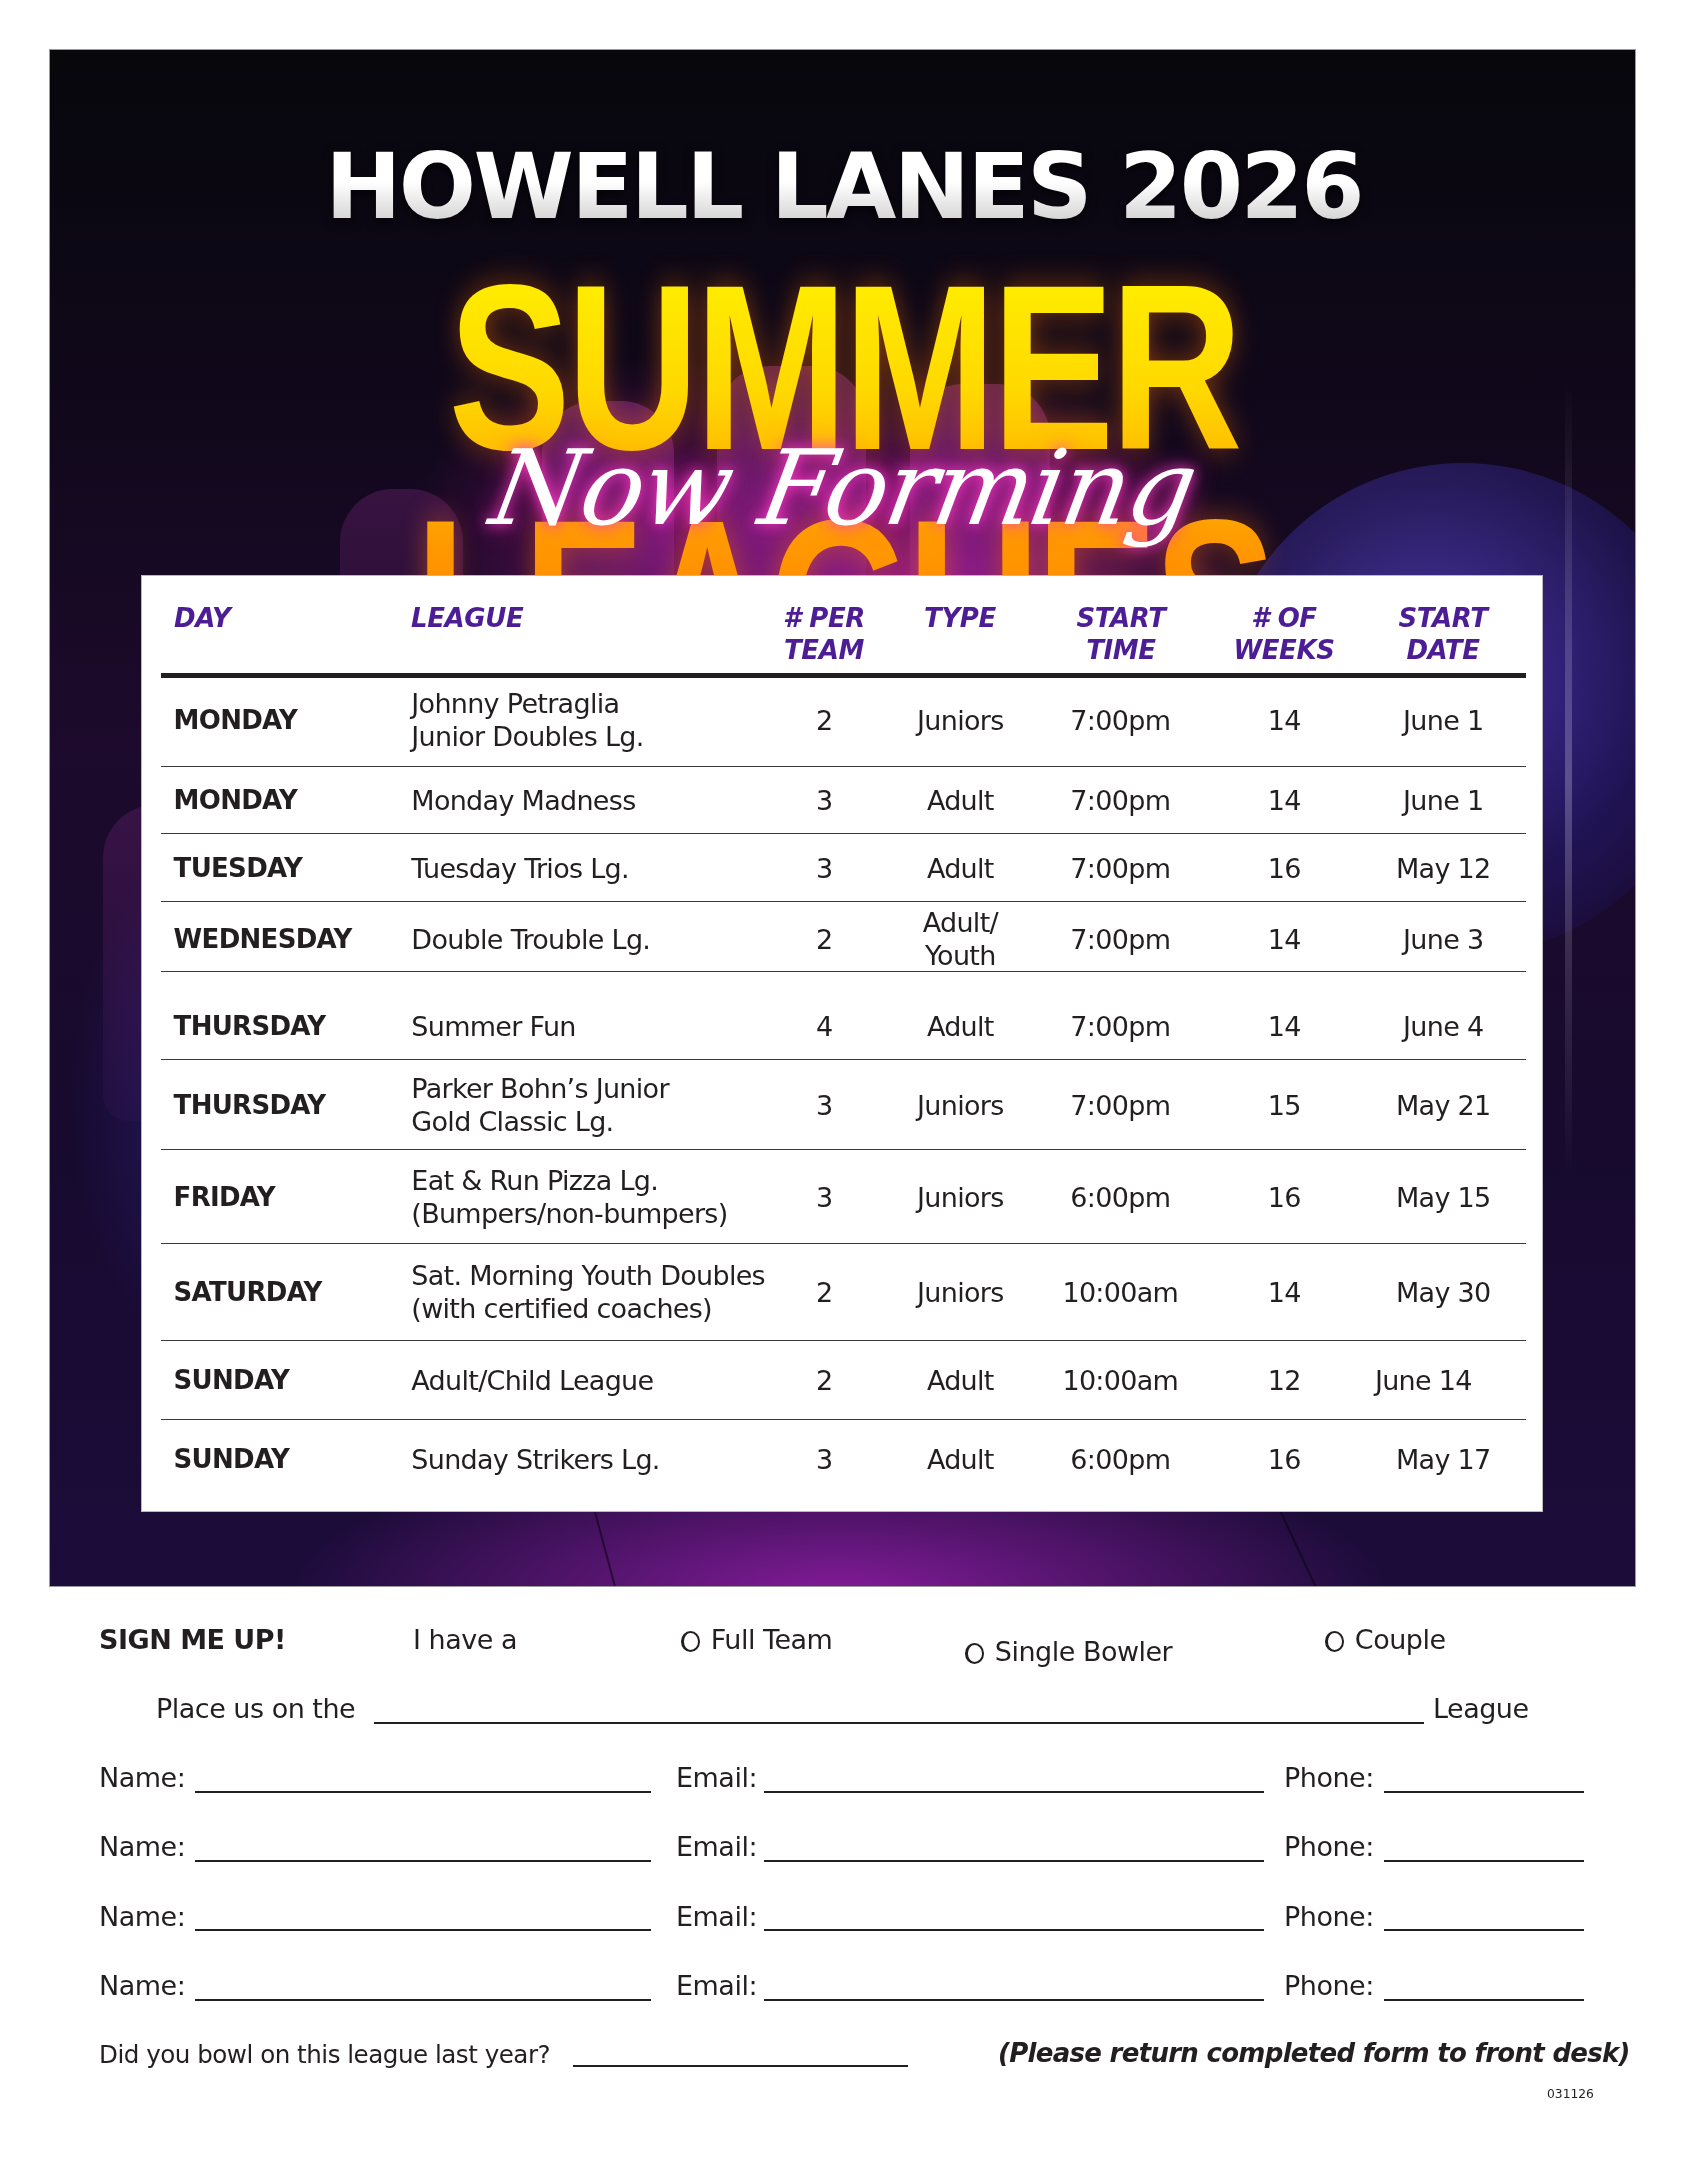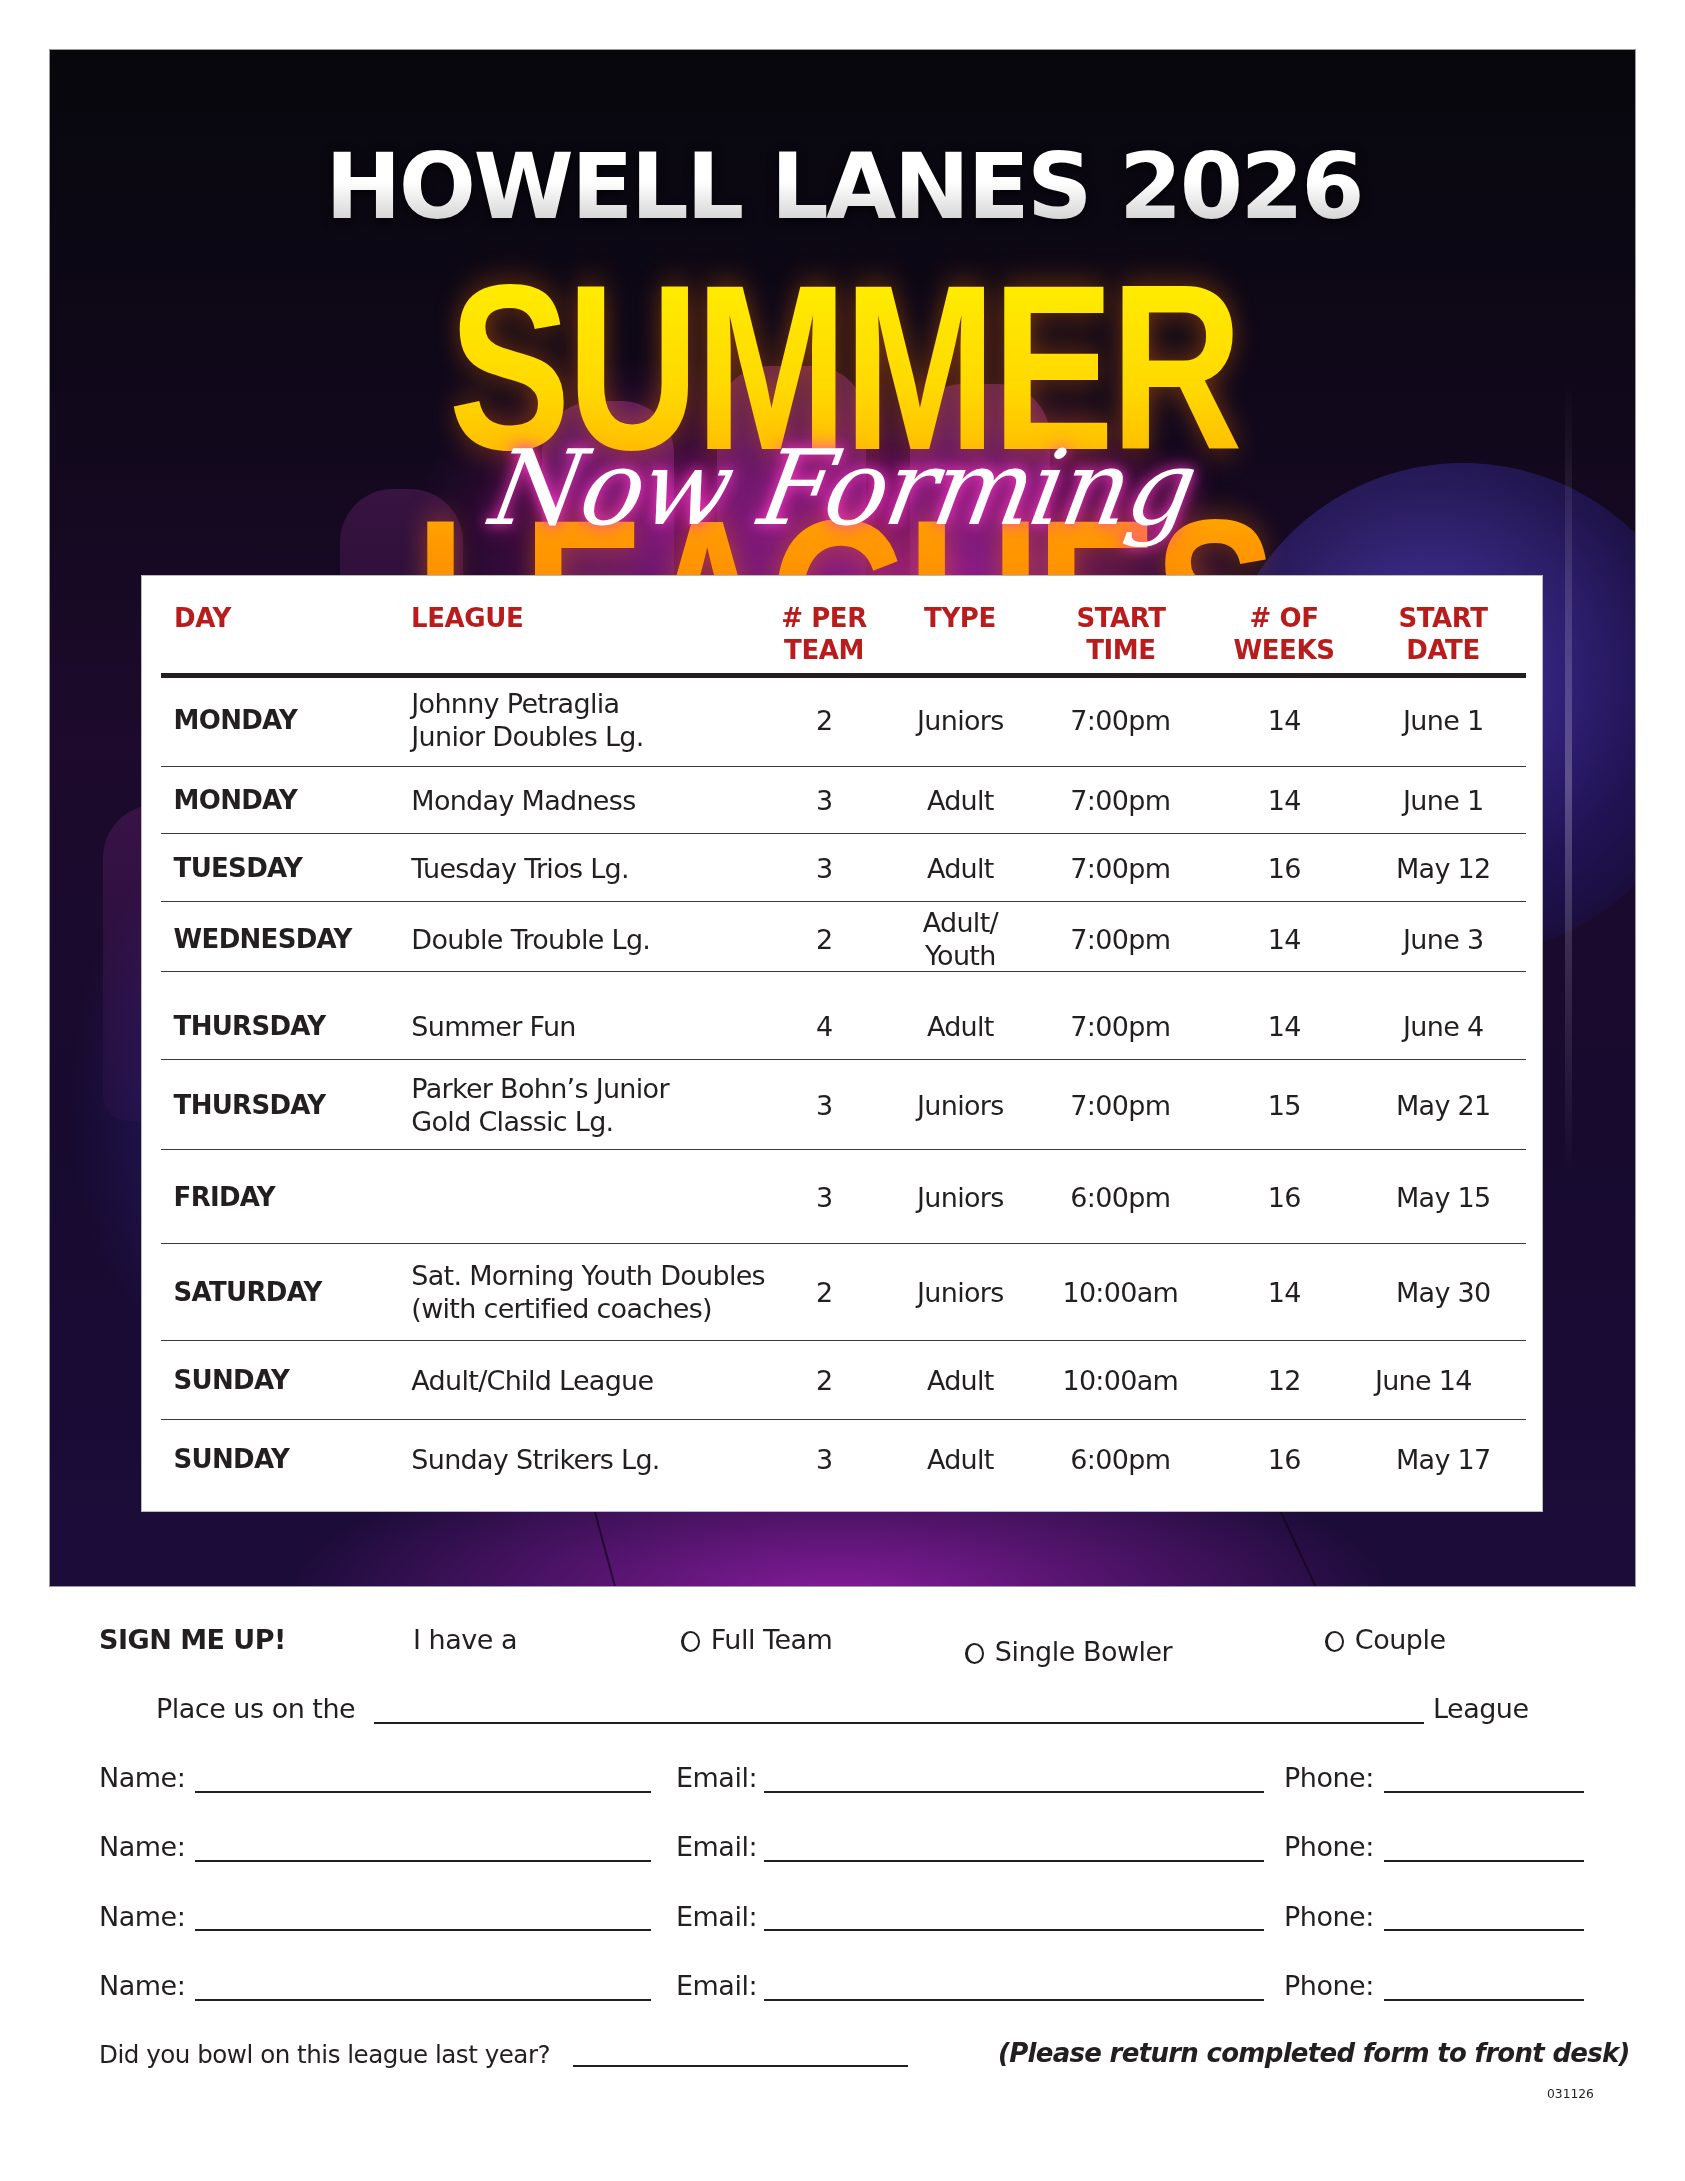--- a/index.html
+++ b/index.html
@@ -55,21 +55,21 @@
     transform: skewX(-10deg);
   }
 
   
   .card {
     position: absolute; left: 141px; top: 575px; width: 1402px; height: 937px;
     background: #ffffff; border: 0.9px solid #b9b9b9;
   }
   .th {
     position: absolute; top: 26px; font-family: "DejaVu Sans", sans-serif; font-weight: bold;
-    font-size: 26px; line-height: 32px; color: #b91c1c; letter-spacing: -0.4px;
+    font-size: 26px; line-height: 32px; color: #4c1d95; letter-spacing: -0.4px; font-style: italic;
   }
   .th.c { transform: translateX(-50%); text-align: center; }
   .head-rule { position: absolute; left: 19.3px; top: 97px; width: 1365px; height: 5.3px; background: #231f20; }
   .row { position: absolute; left: 19.3px; width: 1365px; border-bottom: 1.8px solid #3b3b3b; }
   .row.last { border-bottom: none; }
   .cell {
     position: absolute; top: 50%; transform: translateY(-50%);
     font-family: "DejaVu Sans", sans-serif; font-size: 27px; line-height: 33px; color: #231f20;
     letter-spacing: -0.7px; white-space: nowrap;
   }
@@ -220,20 +220,24 @@
         <div class="cell c" style="left:663px">3</div>
         <div class="cell c" style="left:799px">
           <div>Juniors</div>
         </div>
         <div class="cell c" style="left:959px">7:00pm</div>
         <div class="cell c" style="left:1123px">15</div>
         <div class="cell c" style="left:1282px">May 21</div>
       </div>
       <div class="row" style="top: 574px; height: 94px;">
         <div class="cell day">FRIDAY</div>
+        <div class="cell league">
+          <div>Eat &amp; Run Pizza Lg.</div>
+          <div>(Bumpers/non-bumpers)</div>
+        </div>
         <div class="cell c" style="left:663px">3</div>
         <div class="cell c" style="left:799px">
           <div>Juniors</div>
         </div>
         <div class="cell c" style="left:959px">6:00pm</div>
         <div class="cell c" style="left:1123px">16</div>
         <div class="cell c" style="left:1282px">May 15</div>
       </div>
       <div class="row" style="top: 668px; height: 97px;">
         <div class="cell day">SATURDAY</div>

